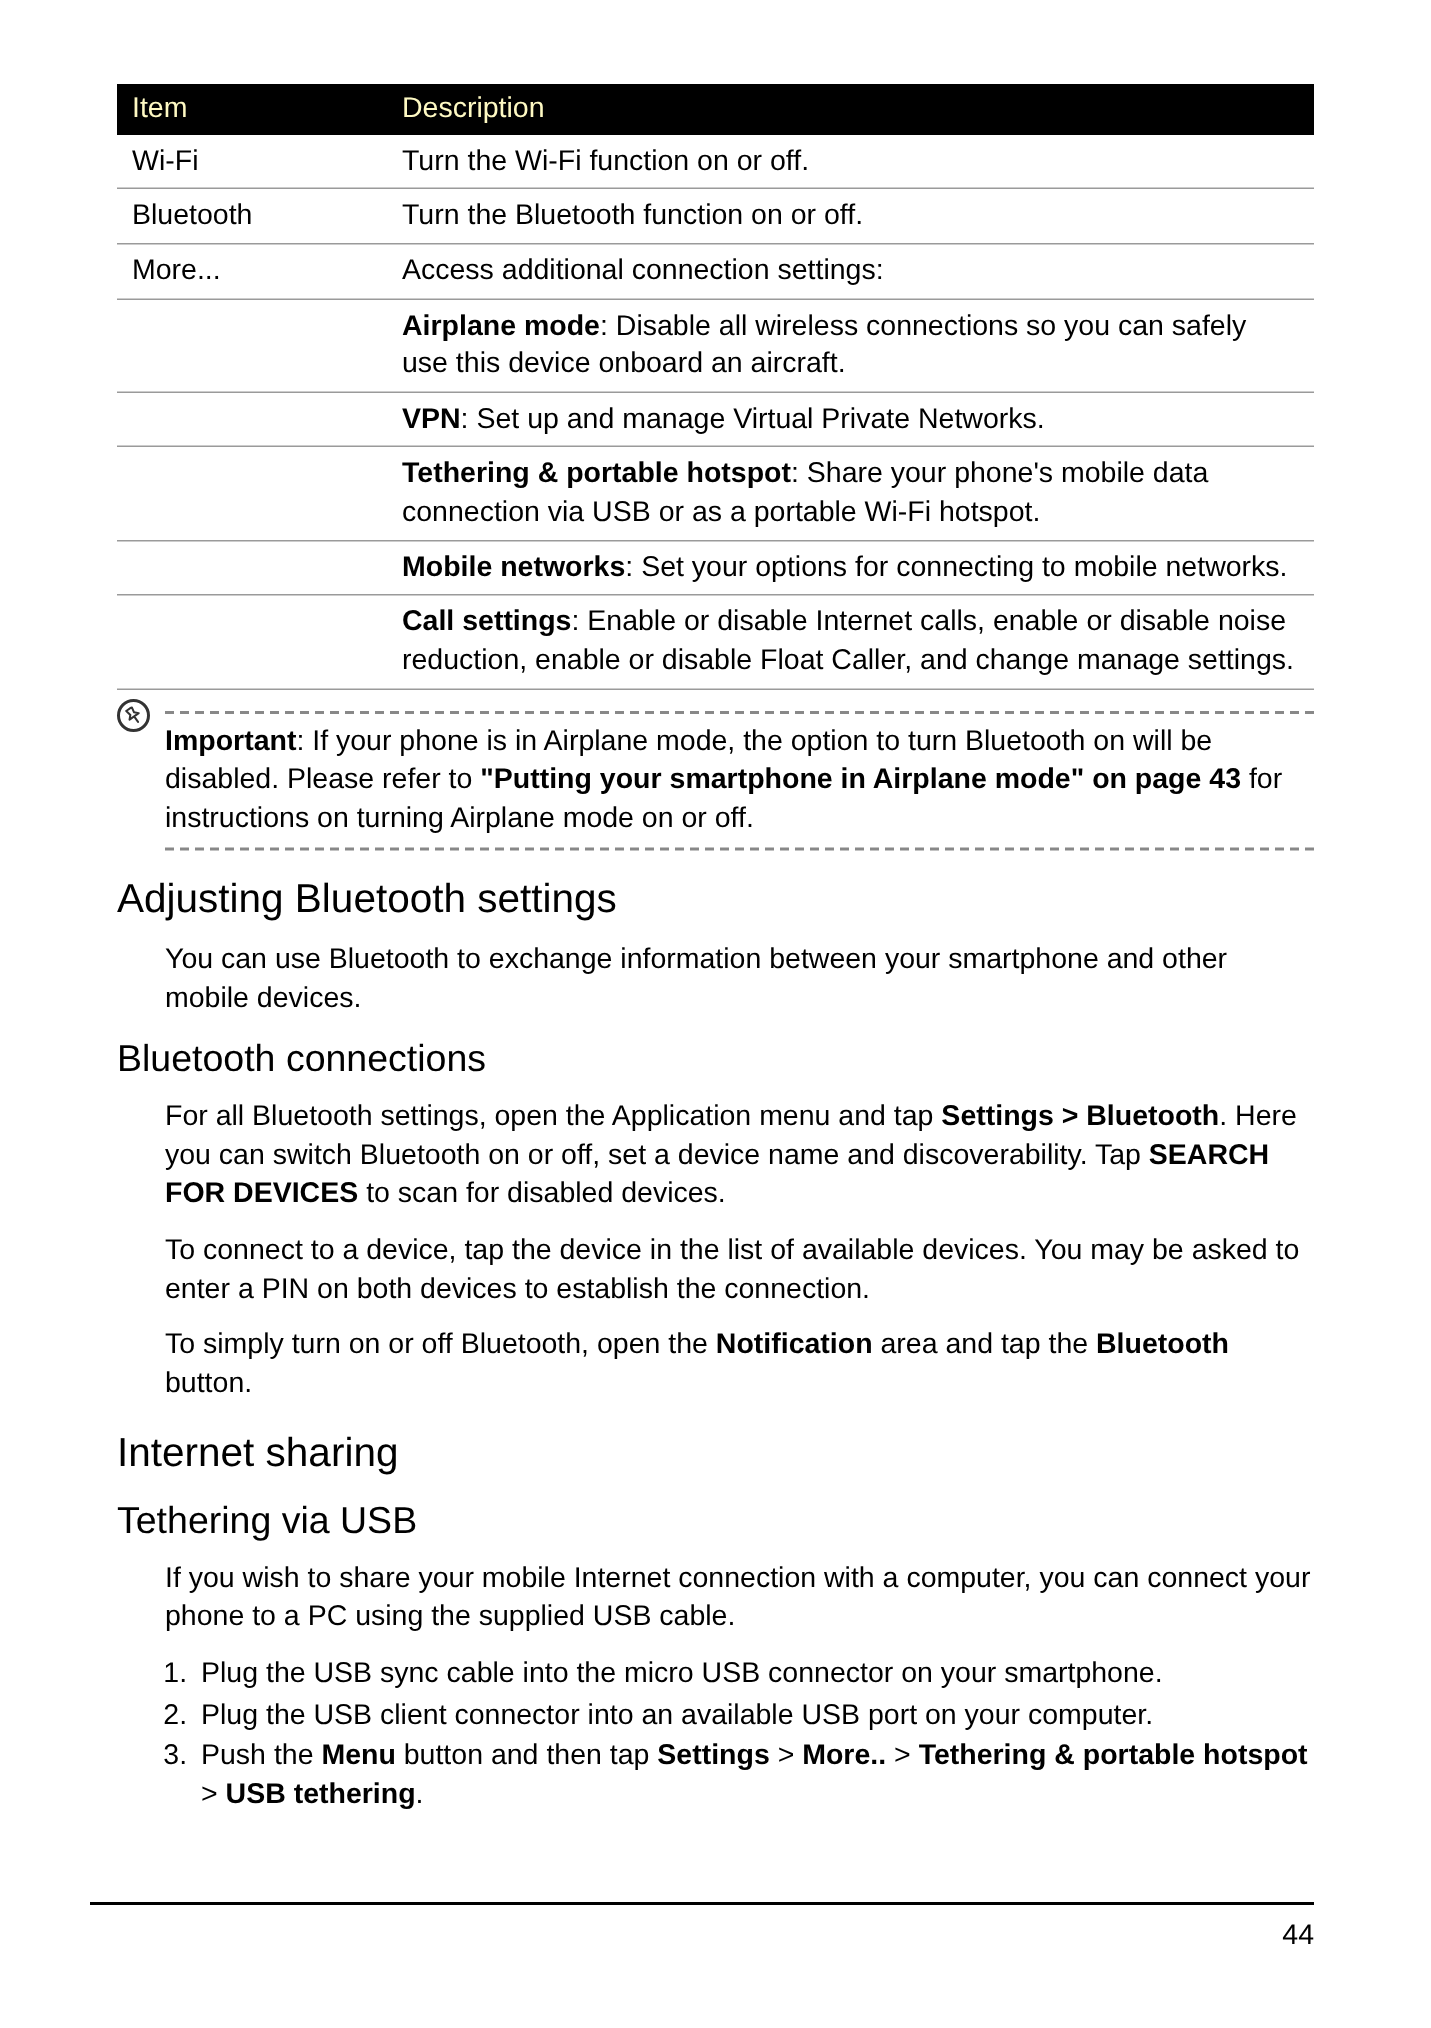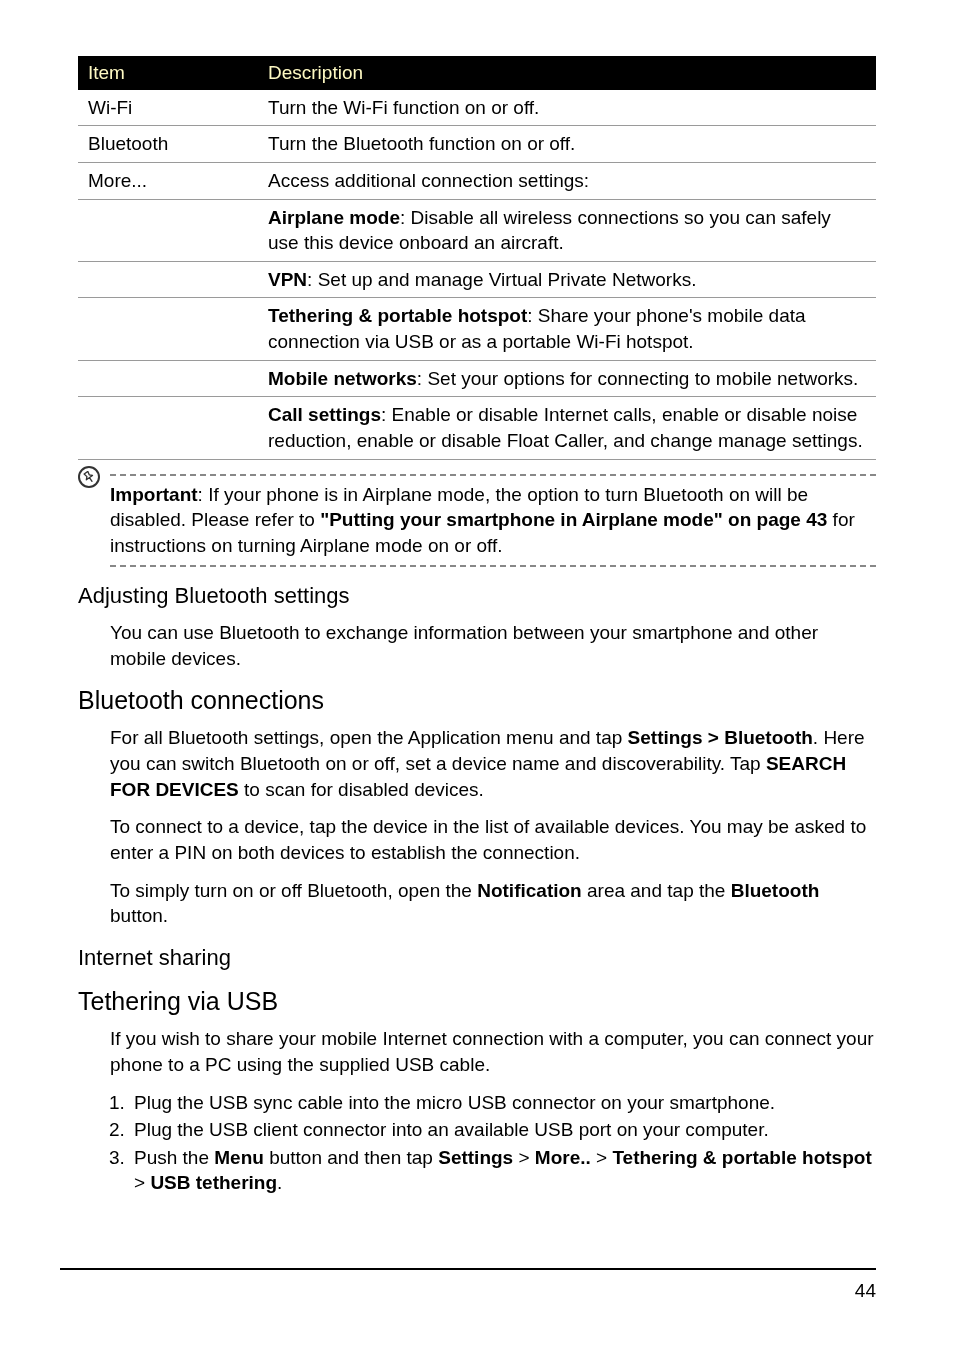--- a/index.html
+++ b/index.html
@@ -54,21 +54,21 @@
       background: #fff;
     }
     .note-icon svg { width: 12px; height: 12px; }
     .dash-line {
       border: none;
       border-top: 2px dashed #888;
       margin: 0 0 6px 0;
     }
     .dash-line.bottom { margin: 6px 0 0 0; }
     h2 {
-      font-size: 22px;
+      font-size: 27px;
       font-weight: normal;
       margin: 14px 0 10px 0;
     }
     h3 {
       font-size: 25px;
       font-weight: normal;
       margin: 12px 0 8px 0;
     }
     p { margin: 0 0 12px 32px; }
     ol { margin: 0 0 12px 52px; padding: 0; }

